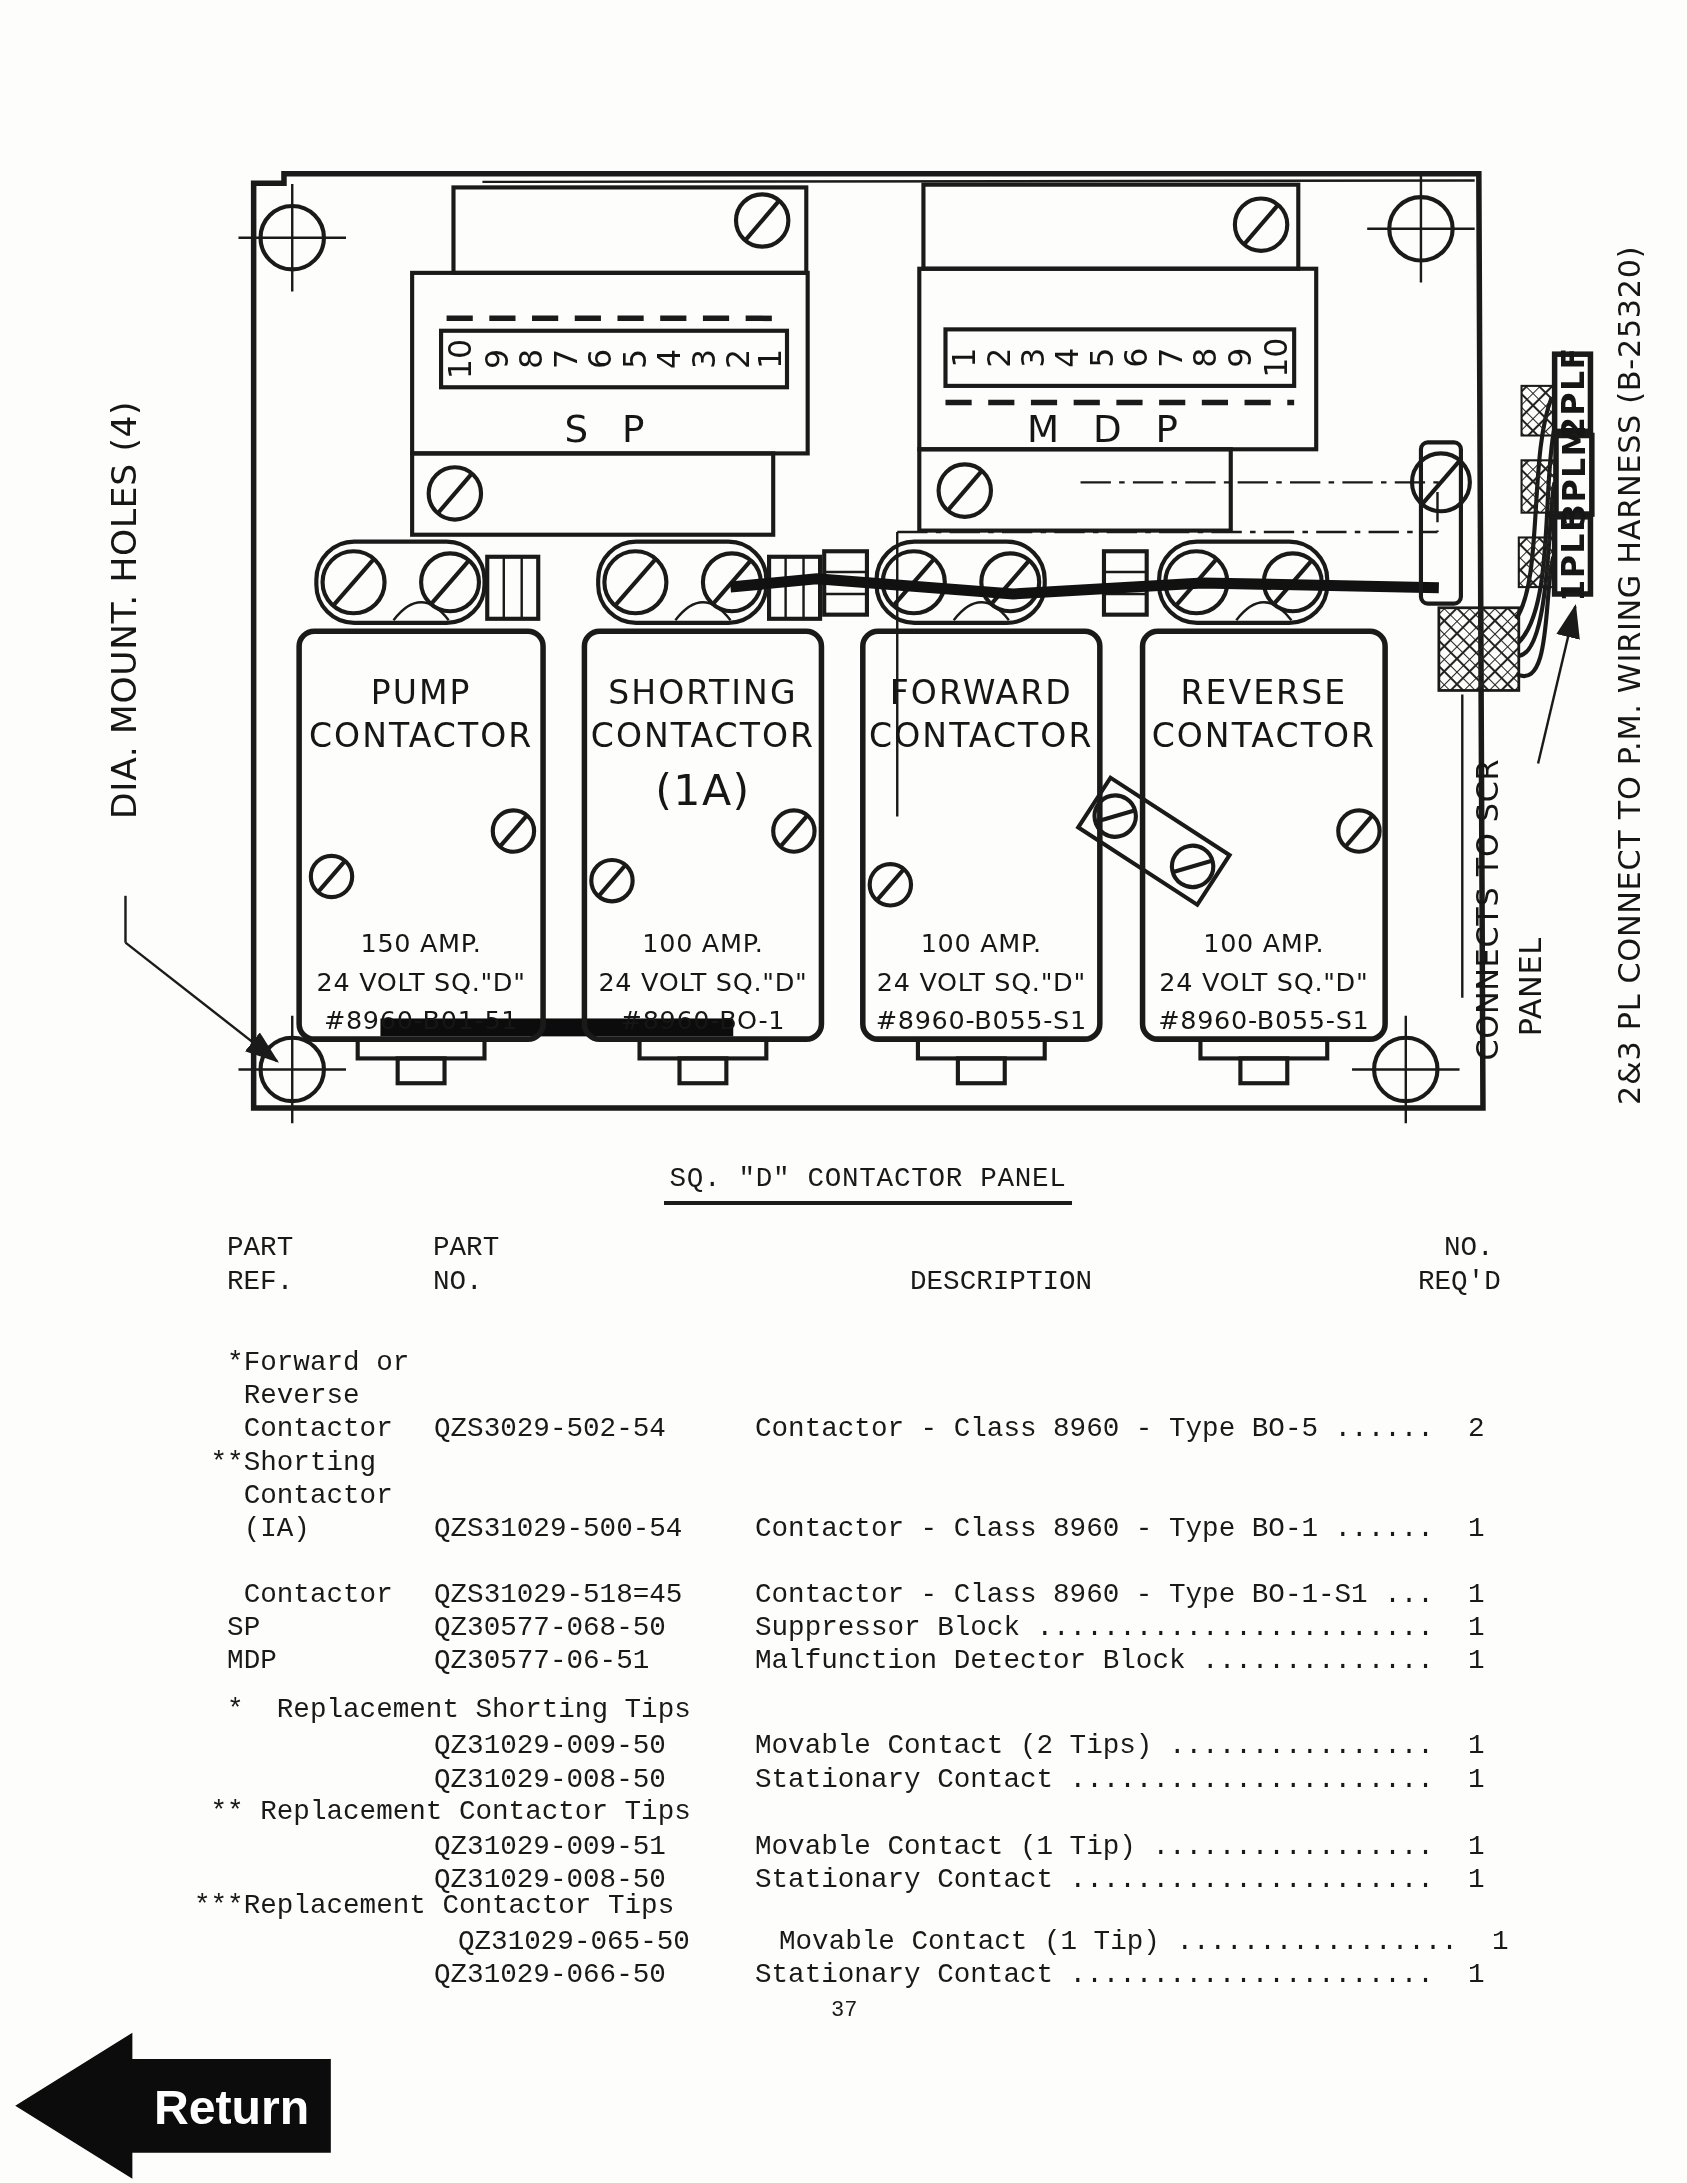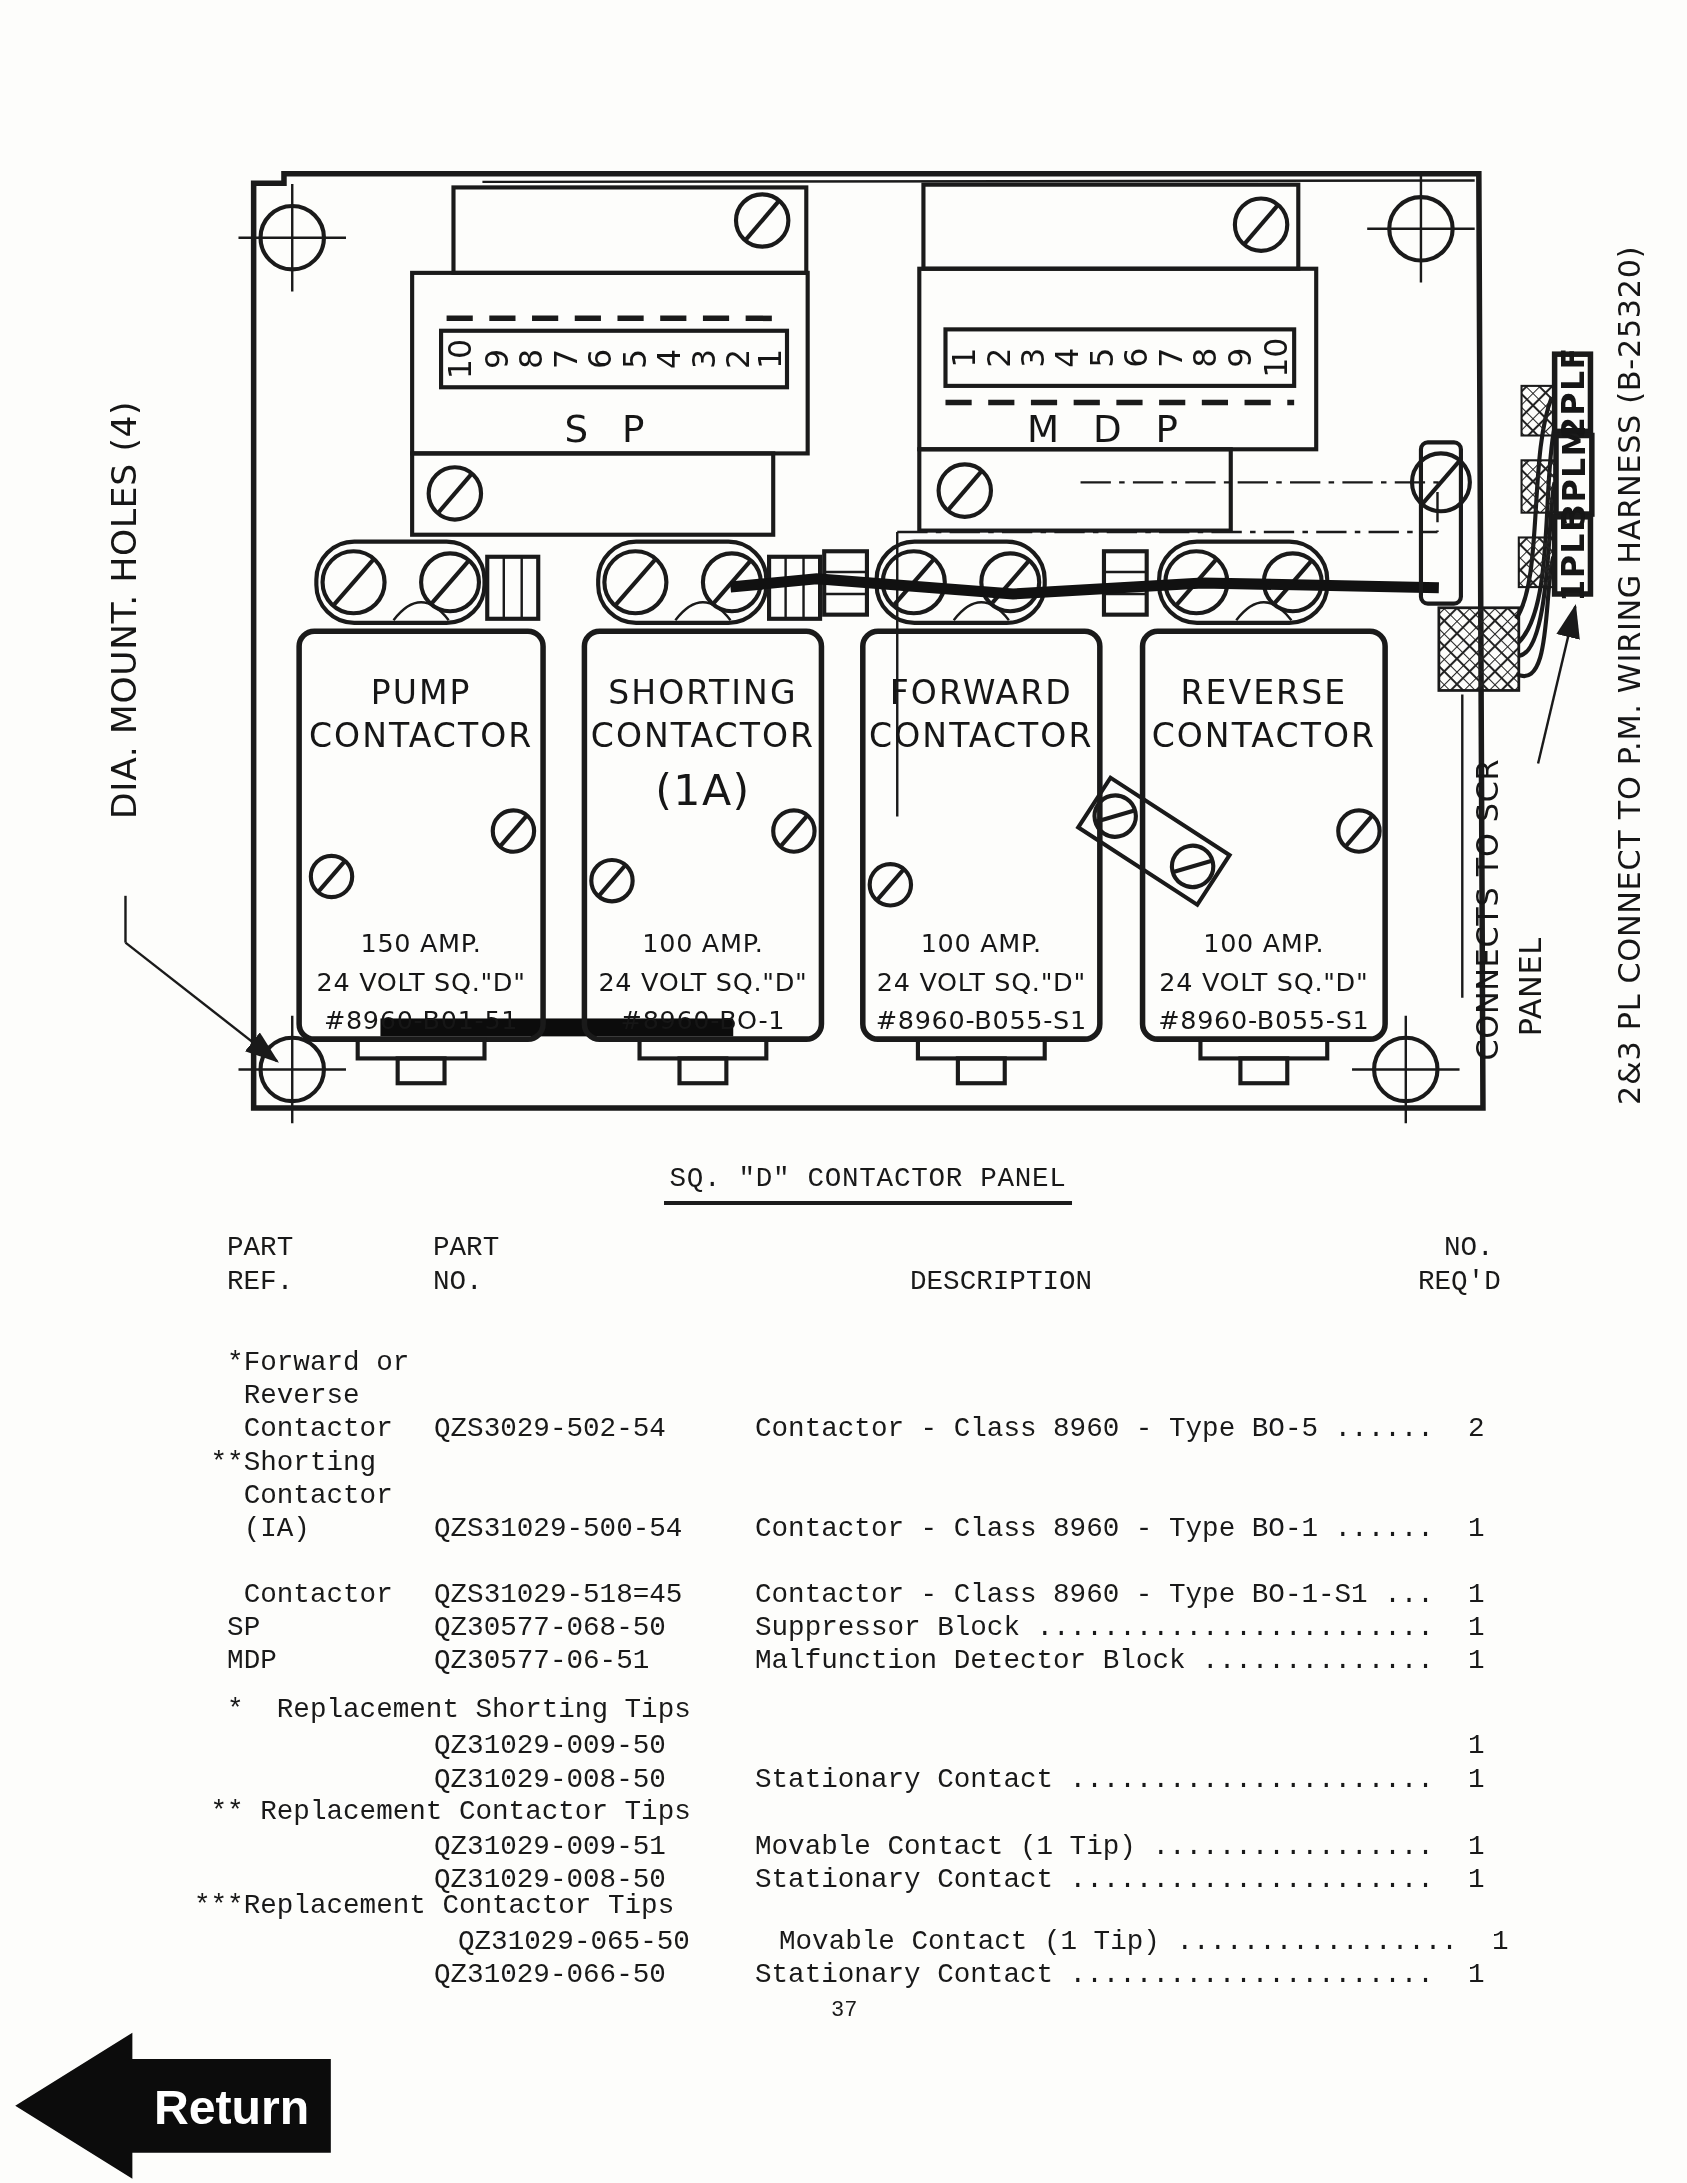--- a/index.html
+++ b/index.html
@@ -397,20 +397,21 @@
     </div>
   <div class="row" style="top:1694px;">
       <span class="cell c-ref">  *  Replacement Shorting Tips</span>
       <span class="cell c-no"></span>
       <span class="cell c-desc"></span>
       <span class="cell c-qty"></span>
     </div>
   <div class="row" style="top:1730px;">
       <span class="cell c-ref"></span>
       <span class="cell c-no">QZ31029-009-50</span>
+      <span class="cell c-desc">Movable Contact (2 Tips) ................</span>
       <span class="cell c-qty">1</span>
     </div>
   <div class="row" style="top:1764px;">
       <span class="cell c-ref"></span>
       <span class="cell c-no">QZ31029-008-50</span>
       <span class="cell c-desc">Stationary Contact ......................</span>
       <span class="cell c-qty">1</span>
     </div>
   <div class="row" style="top:1796px;">
       <span class="cell c-ref"> ** Replacement Contactor Tips</span>

